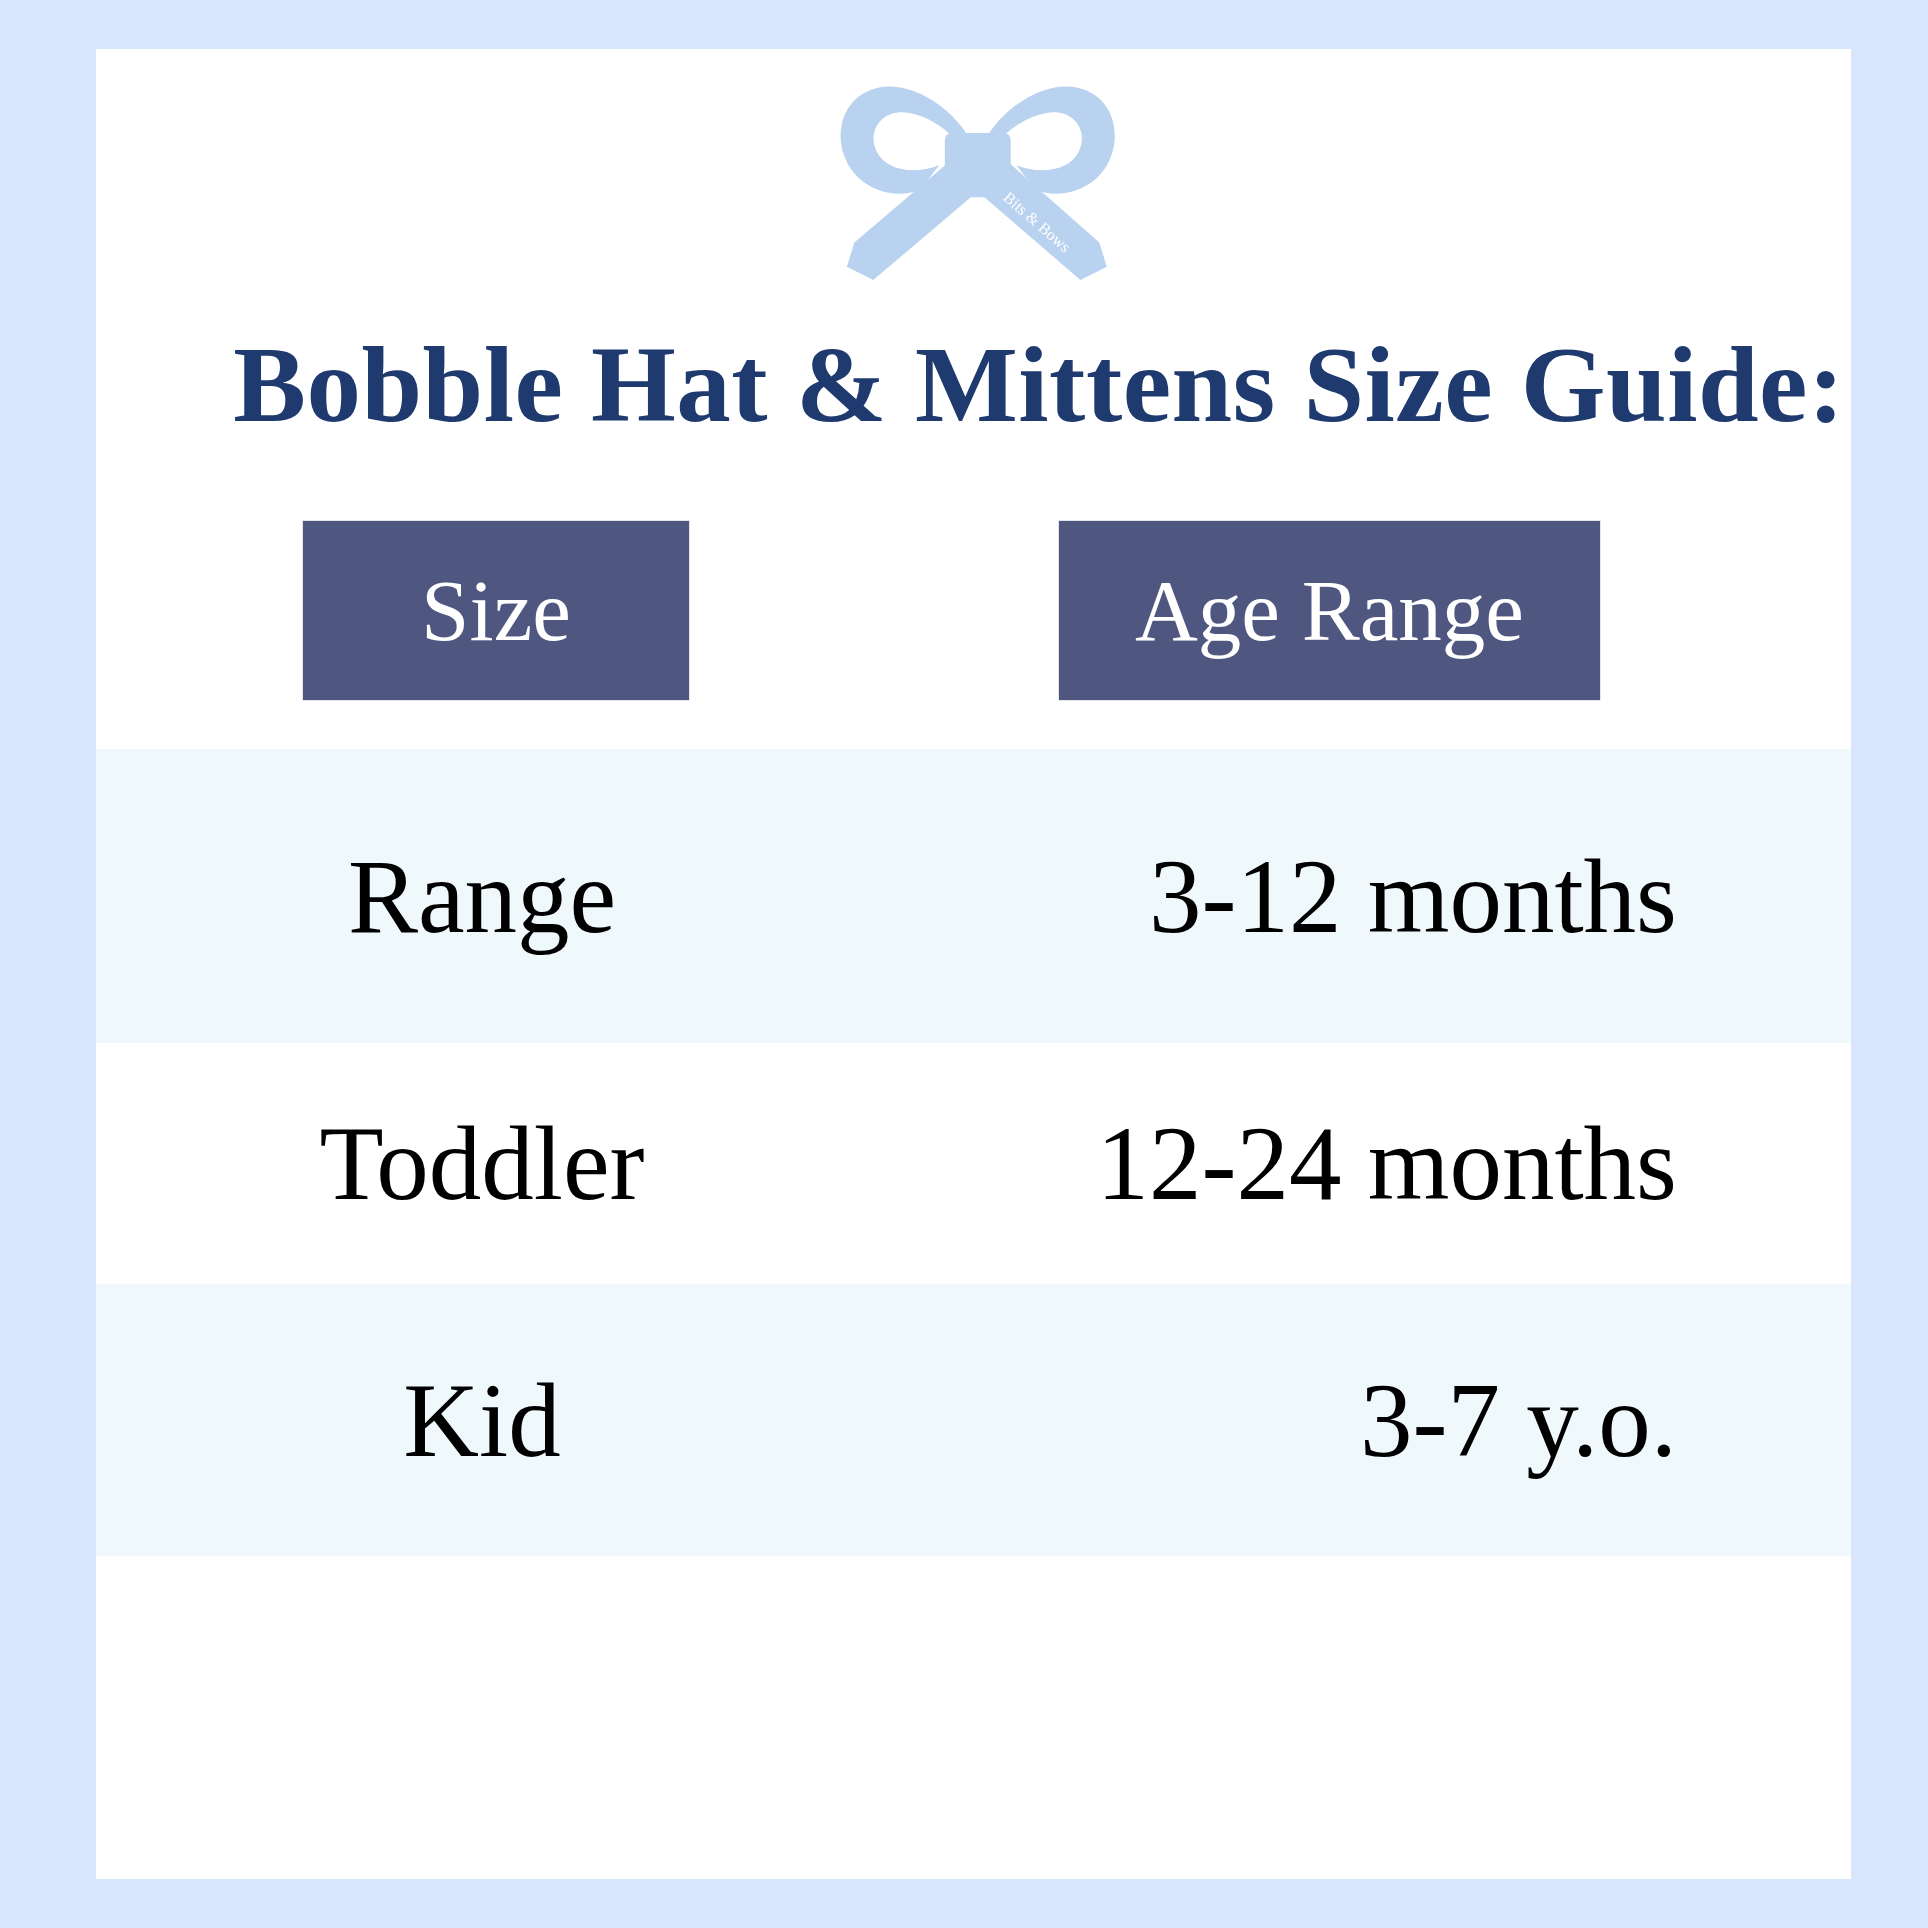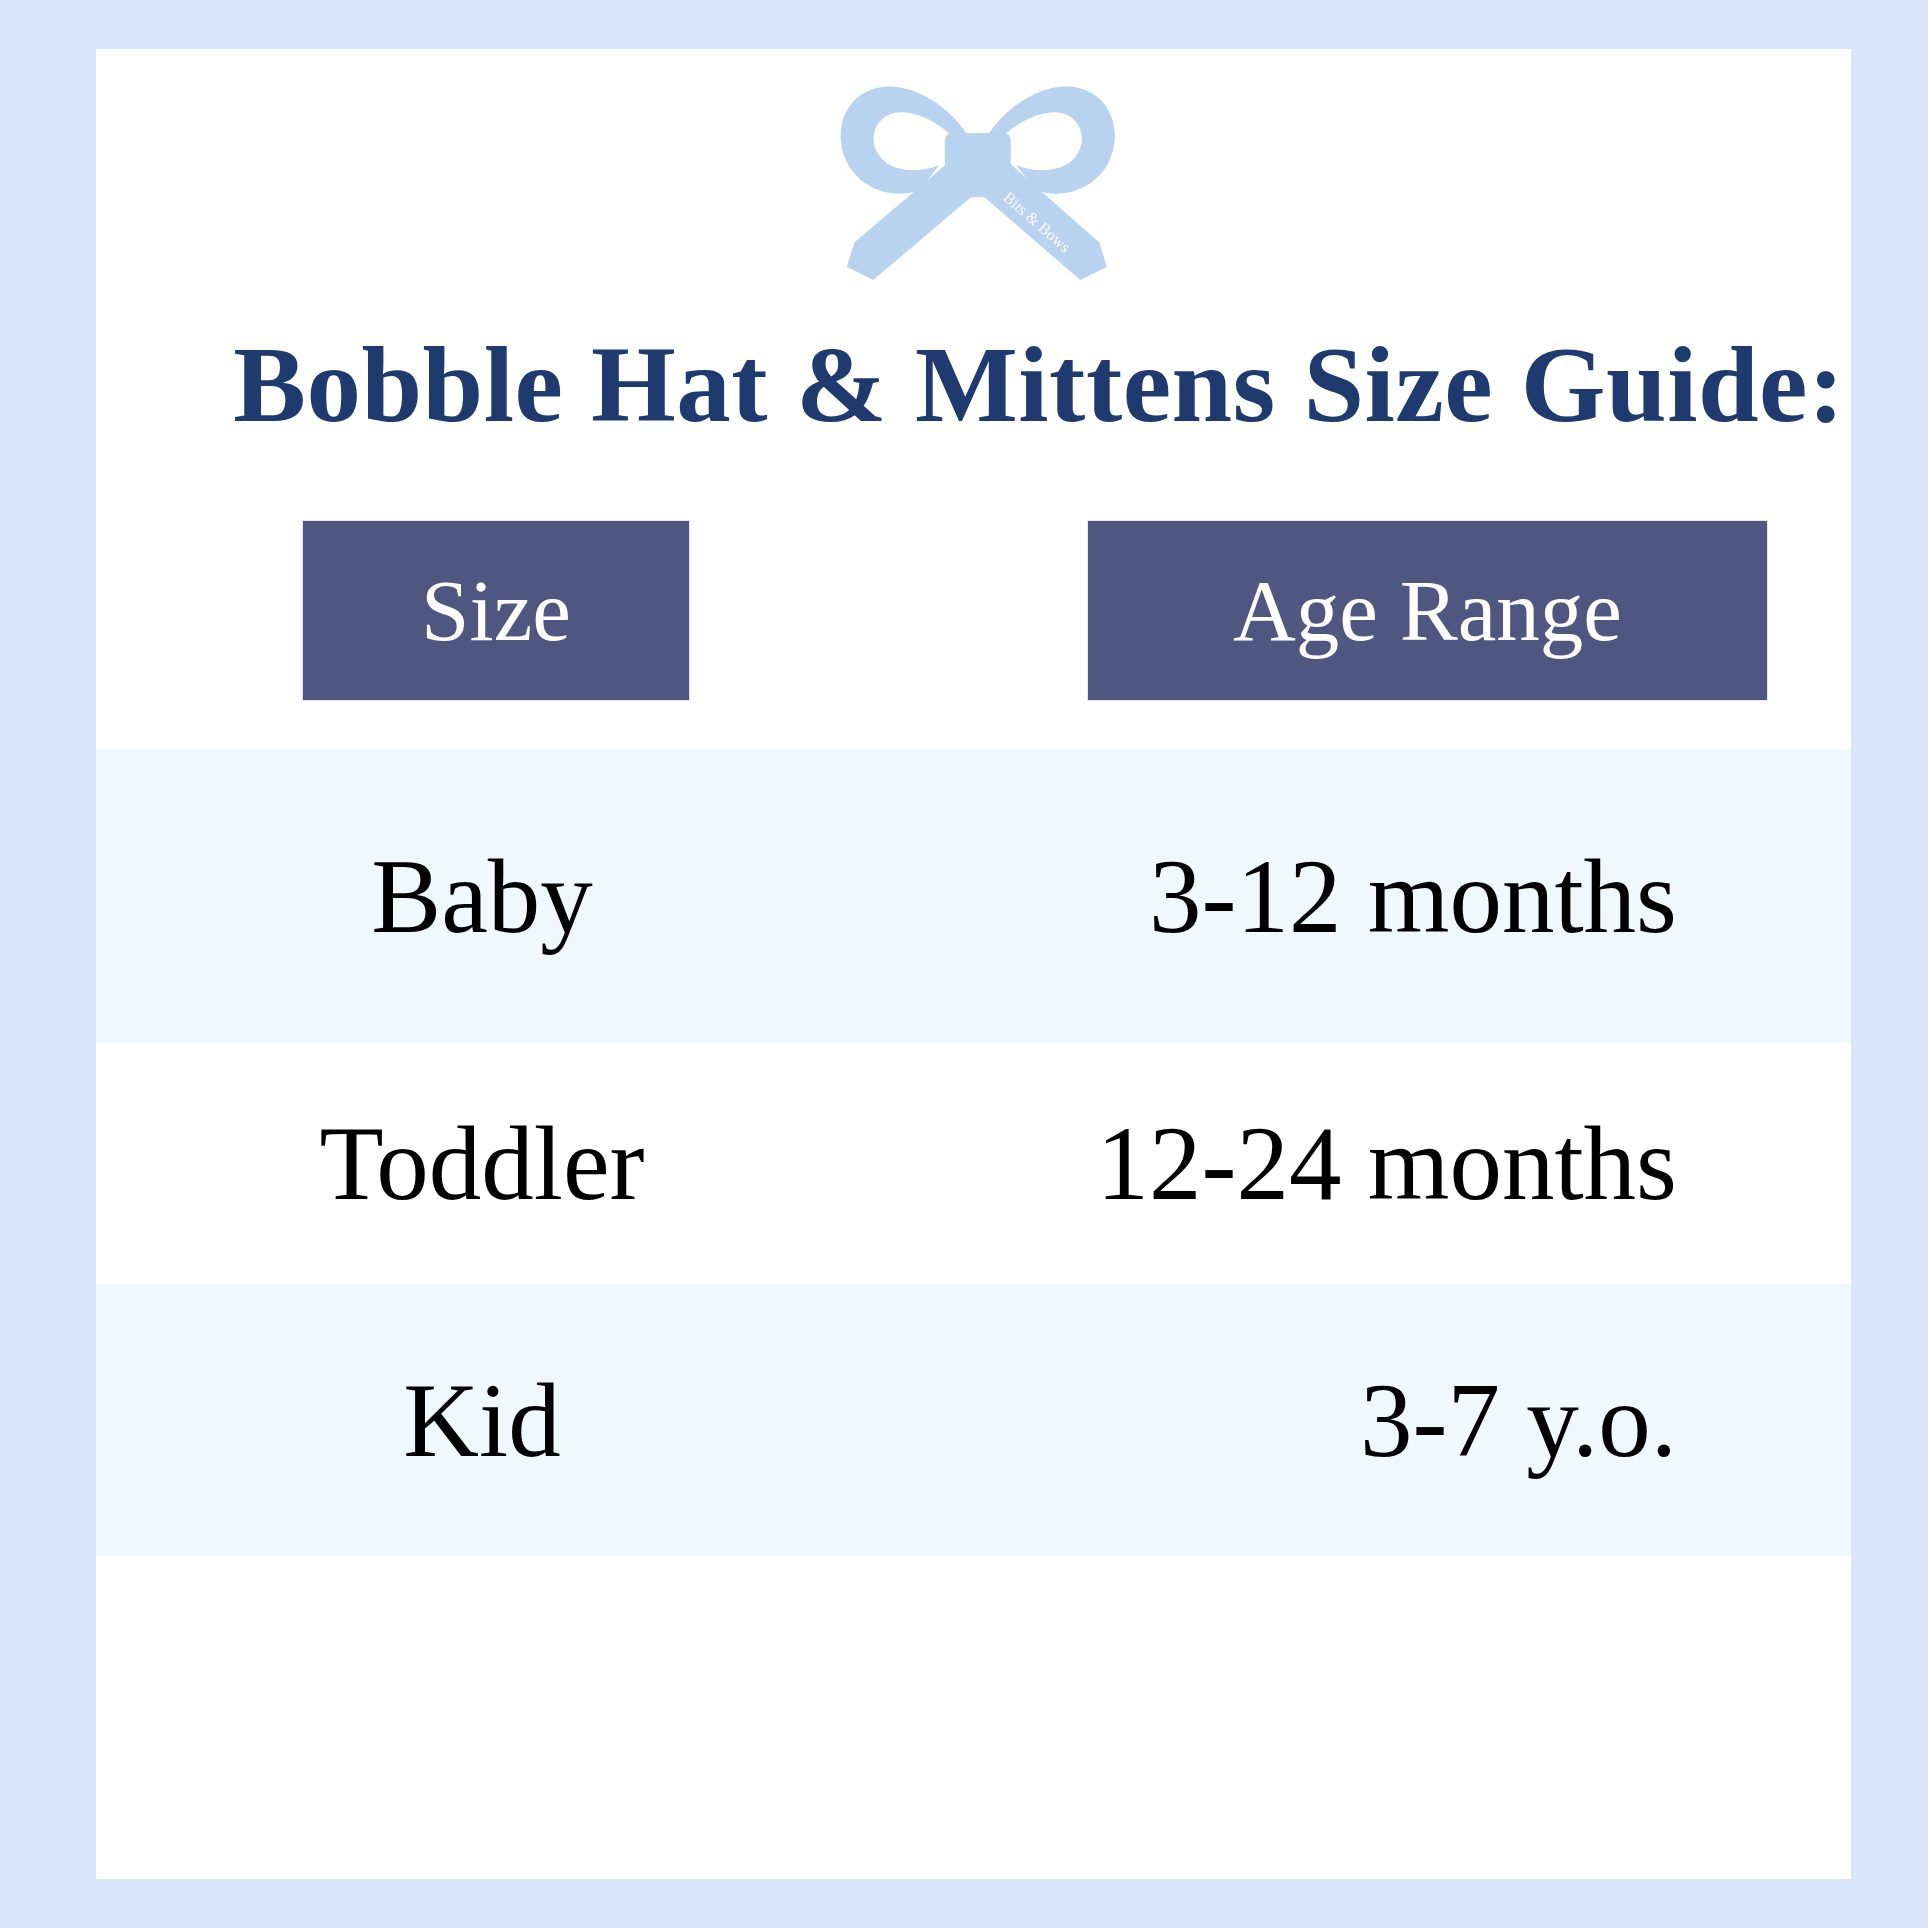--- a/index.html
+++ b/index.html
@@ -78,23 +78,23 @@
     font-family: "Liberation Serif", "DejaVu Serif", serif;
     box-shadow: 0 0 0 0.9px rgba(200,200,215,0.55);
   }
   .hdr-size {
     left: 207px;   
     top: 472px;    
     width: 386px;
     height: 179px;
   }
   .hdr-age {
-    left: 992px;  
+    left: 963px;  
     top: 472px;
-    width: 679px;
+    width: 541px;
     height: 179px;
   }
 
   
   .rows {
     position: absolute;
     left: 0;
     top: 700px;    
     width: 1755px;
   }
@@ -161,21 +161,21 @@
     <div class="hdr hdr-size">
       <span>Size</span>
     </div>
     <div class="hdr hdr-age">
       <span>Age Range</span>
     </div>
 
     <div class="rows">
 
       <div class="row alt row-1">
-        <div class="cell cell-size">Baby</div>
+        <div class="cell cell-size">Range</div>
         <div class="cell cell-age">3-12 months</div>
       </div>
 
       <div class="row plain row-2">
         <div class="cell cell-size">Toddler</div>
         <div class="cell cell-age">12-24 months</div>
       </div>
 
       <div class="row alt row-3">
         <div class="cell cell-size">Kid</div>

